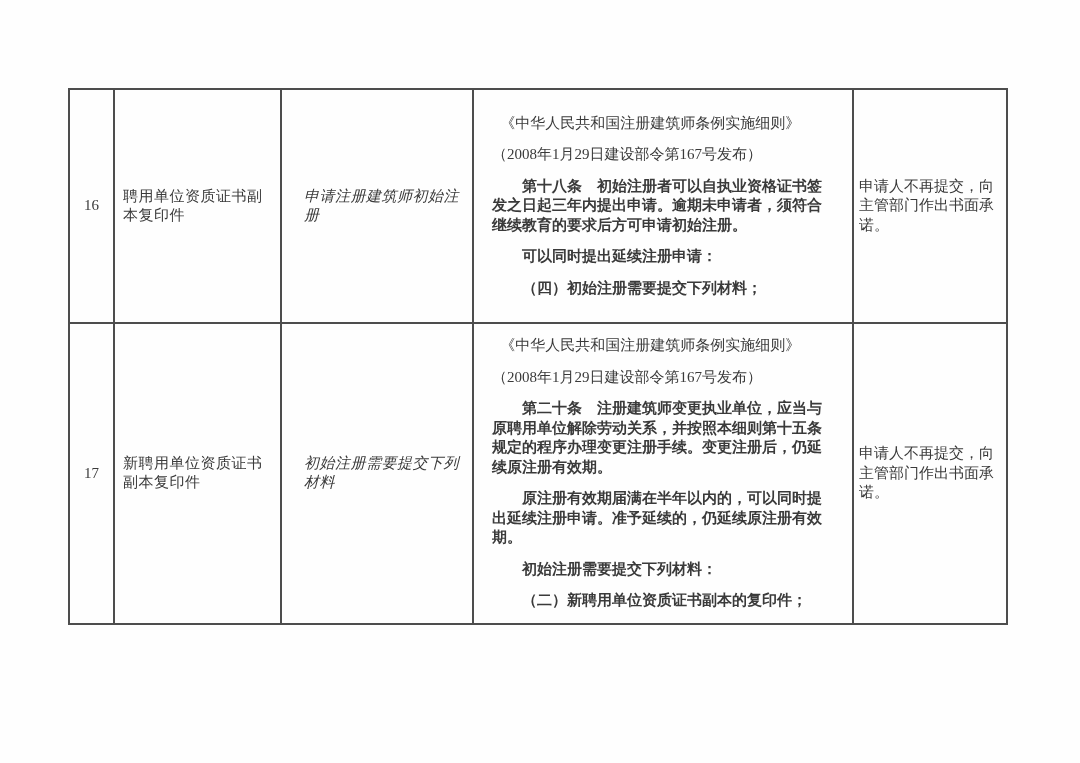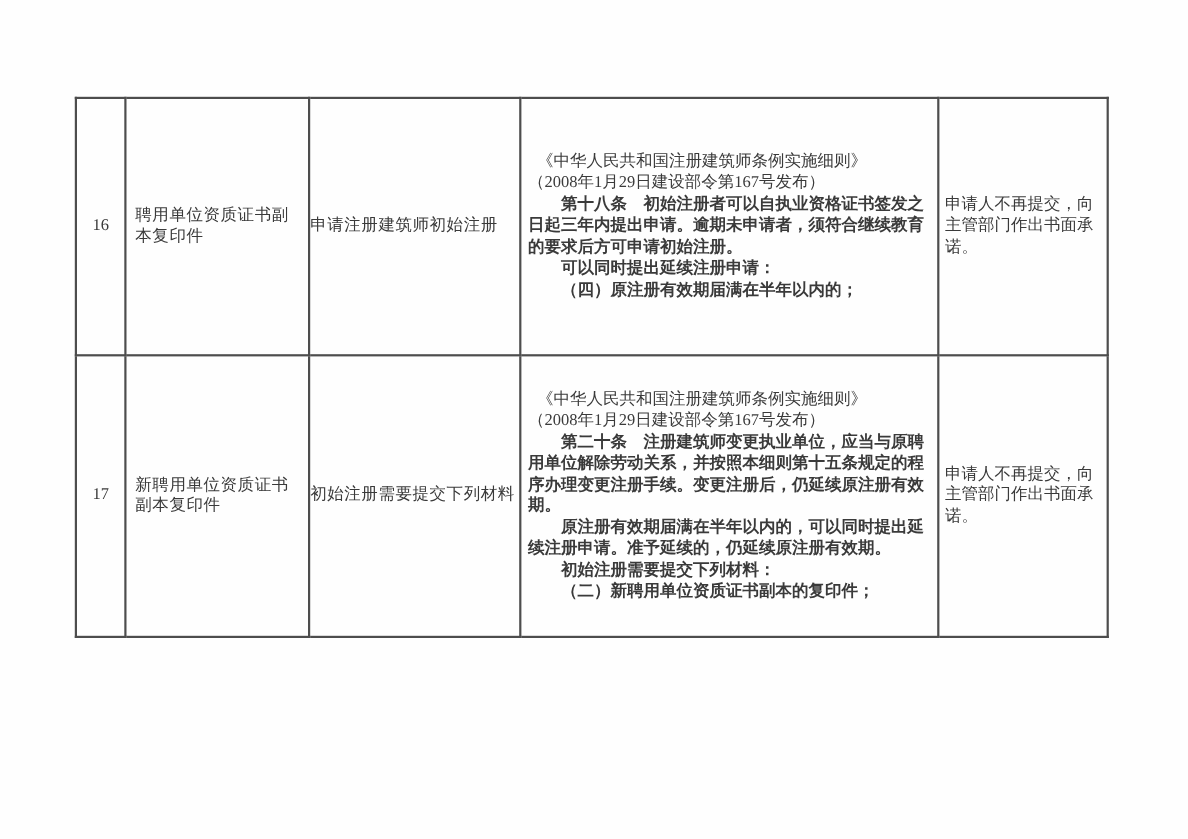--- a/index.html
+++ b/index.html
@@ -46,33 +46,34 @@
     text-align: center;
     font-size: 16px;
     font-family: Liberation Serif, serif;
   }
   td.cell-material {
     padding: 0 6px 0 8px;
     letter-spacing: 0.5px;
     line-height: 19px;
   }
   td.cell-purpose {
-    padding: 0 4px 0 0;
+    padding: 0 4px 0 22px;
     letter-spacing: 0.5px;
+    font-style: italic;
   }
   td.cell-legal {
     padding: 0 8px 0 6px;
   }
   td.cell-note {
     padding: 0 4px 0 5px;
     line-height: 21px;
     font-family: Liberation Serif, serif;
   }
   td.cell-legal p {
-    margin: 0;
+    margin: 12px;
     text-align: left;
   }
   p.p-title  { text-indent: 0.55em; }
   p.p-plain  { text-indent: 0; }
   p.p-body   { text-indent: 2em; font-weight: bold; }
 </style>
 </head>
 <body>
 
 <div class="sheet">
@@ -88,21 +89,21 @@
       <tbody>
         <tr class="row-16">
           <td class="cell-no">16</td>
           <td class="cell-material">聘用单位资质证书副本复印件</td>
           <td class="cell-purpose">申请注册建筑师初始注册</td>
           <td class="cell-legal">
             <p class="p-title">《中华人民共和国注册建筑师条例实施细则》</p>
             <p class="p-plain">（2008年1月29日建设部令第167号发布）</p>
             <p class="p-body">第十八条　初始注册者可以自执业资格证书签发之日起三年内提出申请。逾期未申请者，须符合继续教育的要求后方可申请初始注册。</p>
             <p class="p-body">可以同时提出延续注册申请：</p>
-            <p class="p-body">（四）原注册有效期届满在半年以内的；</p>
+            <p class="p-body">（四）初始注册需要提交下列材料；</p>
           </td>
           <td class="cell-note">申请人不再提交，向主管部门作出书面承诺。</td>
         </tr>
         <tr class="row-17">
           <td class="cell-no">17</td>
           <td class="cell-material">新聘用单位资质证书副本复印件</td>
           <td class="cell-purpose">初始注册需要提交下列材料</td>
           <td class="cell-legal">
             <p class="p-title">《中华人民共和国注册建筑师条例实施细则》</p>
             <p class="p-plain">（2008年1月29日建设部令第167号发布）</p>

